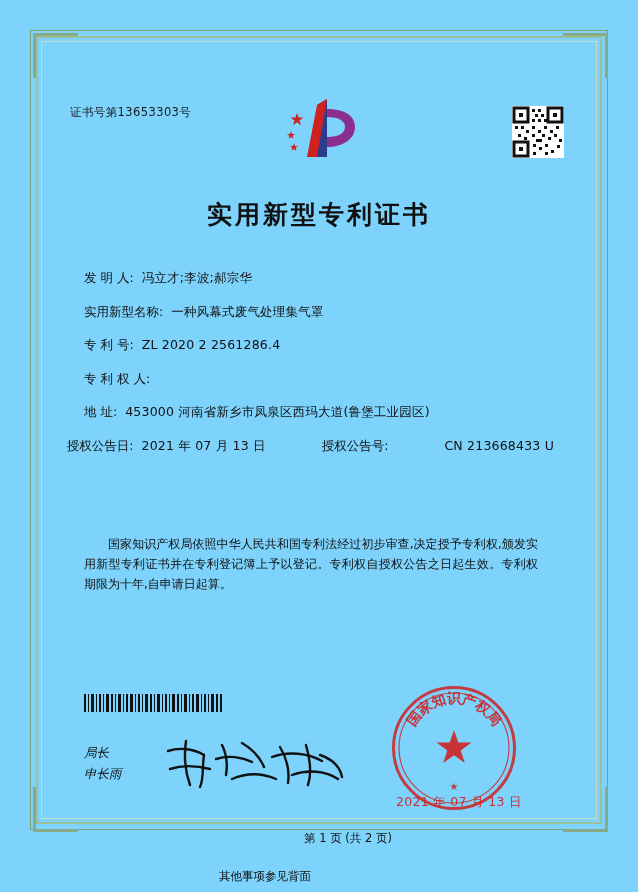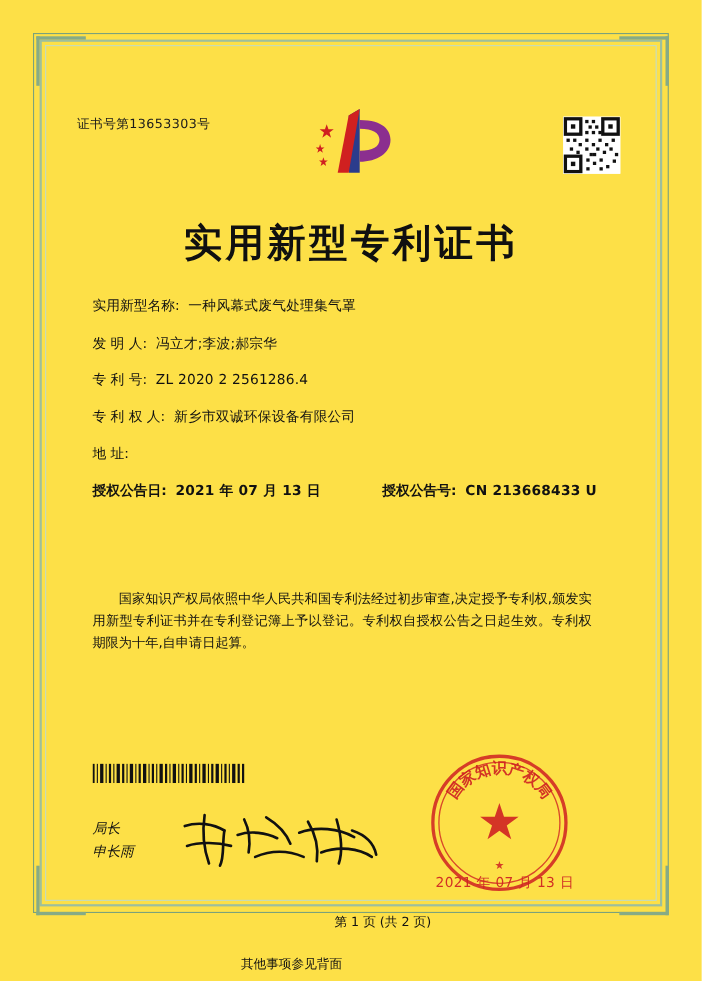--- a/index.html
+++ b/index.html
@@ -14,21 +14,21 @@
     color: #1a1a1a;
     position: relative;
     overflow: hidden;
   }
 
   .page {
     position: absolute;
     left: 0; top: 0;
     width: 638px;
     height: 892px;
-    background: #fde047;
+    background: #7dd3fc;
   }
 
   
   .border-outer {
     position: absolute;
     left: 30px; top: 30px;
     width: 578px; height: 800px;
     border: 1px solid #7ba27b;
     box-sizing: border-box;
   }
@@ -77,21 +77,21 @@
     width: 52px; height: 52px;
     background: #ffffff;
   }
 
   .title {
     position: absolute;
     left: 0; top: 198px;
     width: 638px;
     text-align: center;
     font-family: "DejaVu Serif", "Liberation Serif", serif;
-    font-size: 35px;
+    font-size: 25px;
     font-weight: bold;
     letter-spacing: 3px;
     color: #101010;
   }
 
   
   .fields {
     position: absolute;
     left: 84px; top: 270px;
     width: 470px;
@@ -107,28 +107,28 @@
     flex: 0 0 auto;
     letter-spacing: 0px;
     white-space: nowrap;
   }
   .field-value {
     margin-left: 8px;
     letter-spacing: 0.2px;
     white-space: nowrap;
   }
   .field-row.double {
-    justify-content: flex-start;
-    font-weight: bold;
+    justify-content: flex-end;
   }
   .field-extra {
     margin-left: 56px;
     display: flex;
     align-items: baseline;
     white-space: nowrap;
+    gap: 48px;
   }
 
   
   .paras {
     position: absolute;
     left: 84px; top: 534px;
     width: 470px;
     font-size: 12px;
     line-height: 20px;
     color: #111;
@@ -270,37 +270,37 @@
         <rect x="33" y="46" width="3" height="3"></rect>
           <rect x="27" y="33" width="3" height="3"></rect>
       </g>
     </svg>
   </div>
 
   <div class="title">实用新型专利证书</div>
 
   <div class="fields">
     <div class="field-row">
+      <span class="field-label">发 明 人:</span>
+      <span class="field-value">冯立才;李波;郝宗华</span>
+    </div>
+    <div class="field-row">
       <span class="field-label">实用新型名称:</span>
       <span class="field-value">一种风幕式废气处理集气罩</span>
-    </div>
-    <div class="field-row">
-      <span class="field-label">发 明 人:</span>
-      <span class="field-value">冯立才;李波;郝宗华</span>
     </div>
     <div class="field-row">
       <span class="field-label">专 利 号:</span>
       <span class="field-value">ZL 2020 2 2561286.4</span>
     </div>
     <div class="field-row">
       <span class="field-label">专 利 权 人:</span>
-      <span class="field-value">新乡市双诚环保设备有限公司</span>
     </div>
     <div class="field-row">
       <span class="field-label">地 址:</span>
+      <span class="field-value">453000 河南省新乡市凤泉区西玛大道(鲁堡工业园区)</span>
     </div>
     <div class="field-row double">
       <span class="field-label">授权公告日:</span>
       <span class="field-value">2021 年 07 月 13 日</span>
       <span class="field-extra">
         <span class="field-label">授权公告号:</span>
         <span class="field-value">CN 213668433 U</span>
       </span>
     </div>
   </div>

